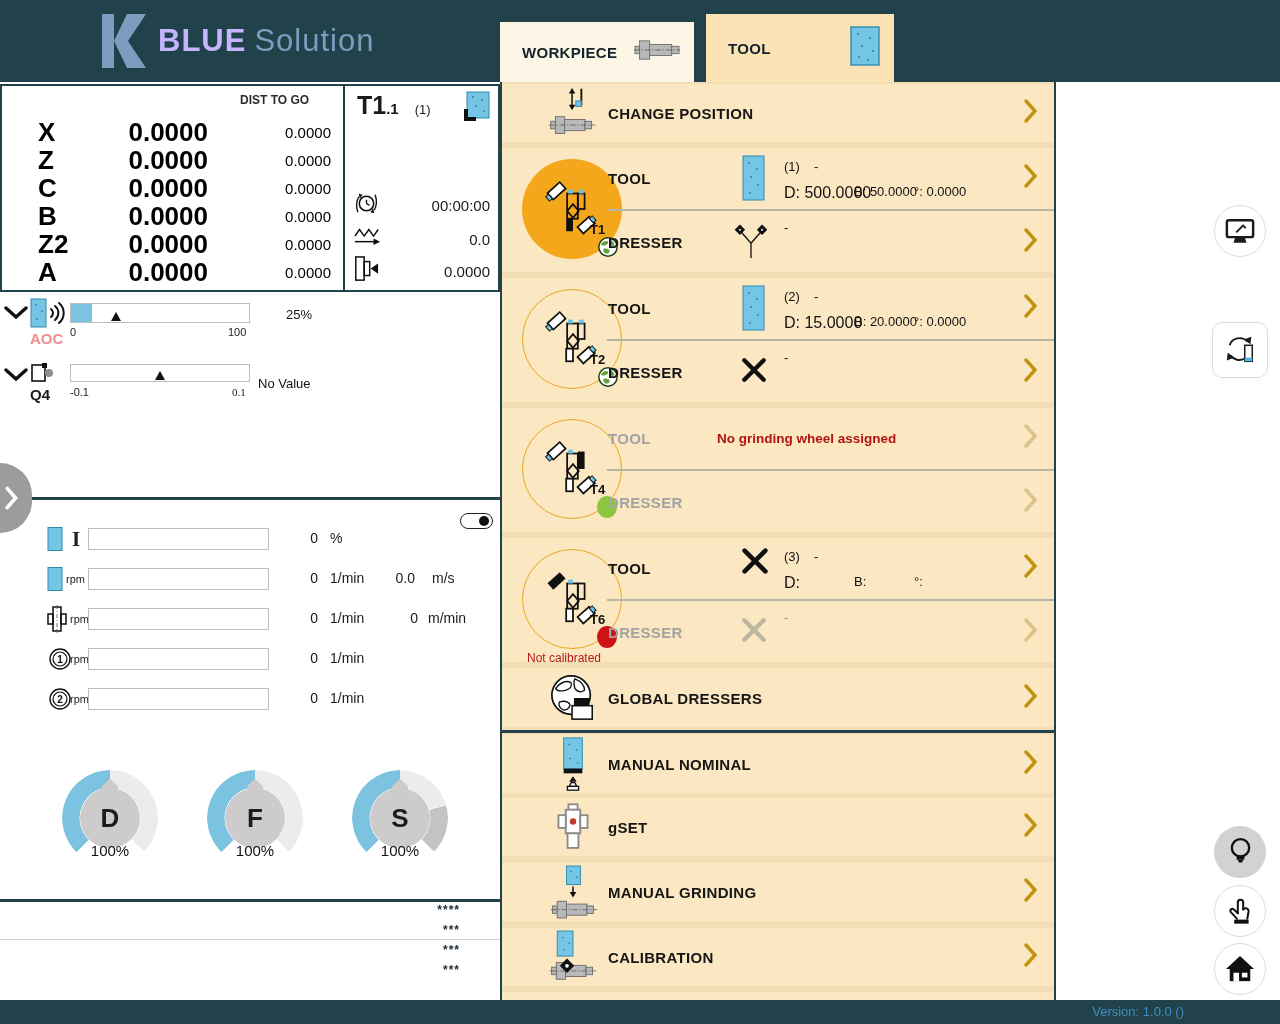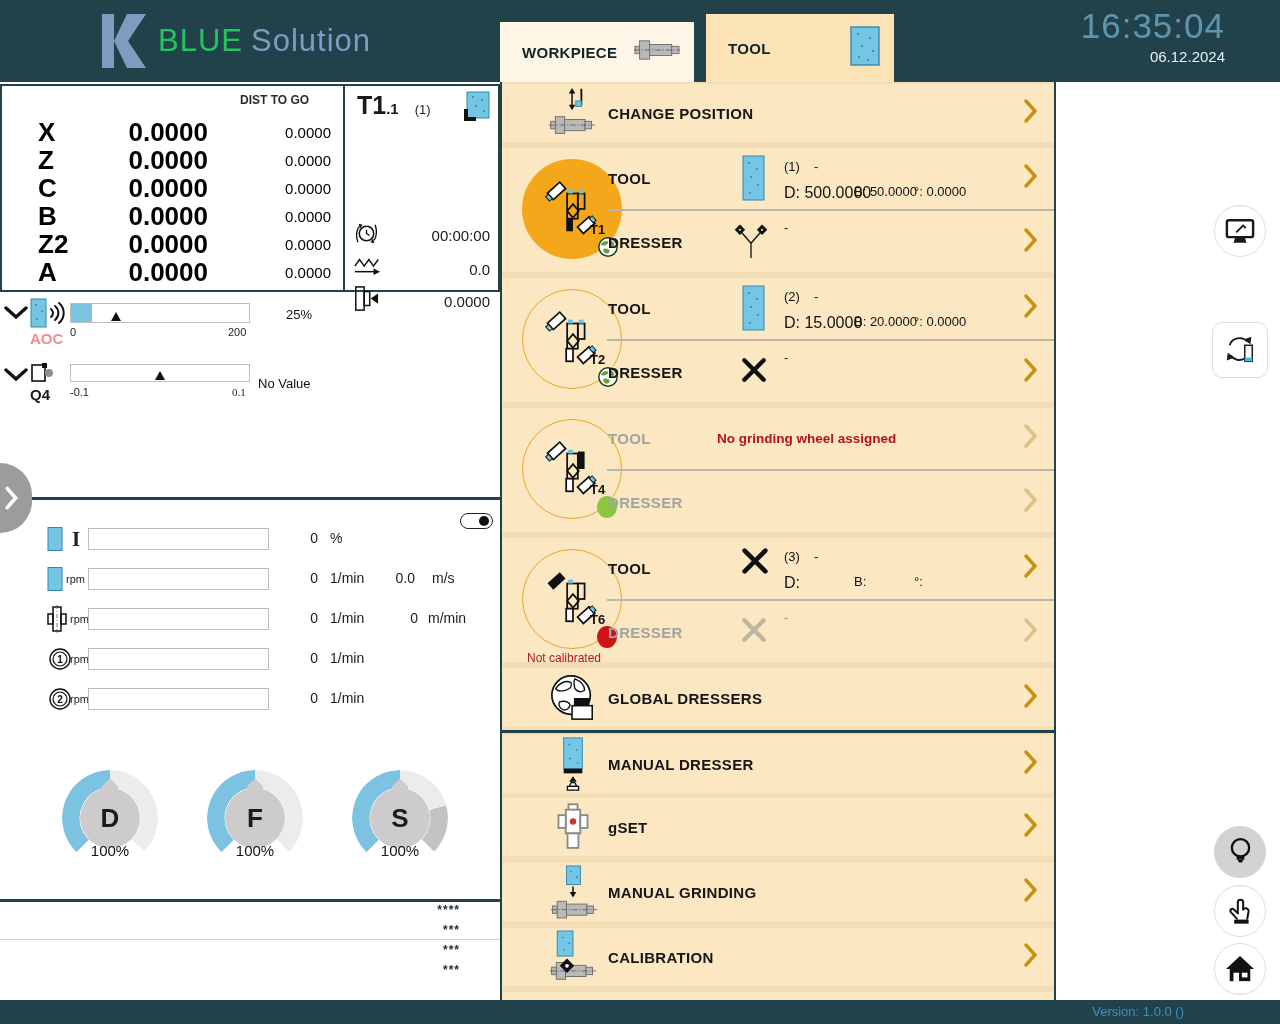--- a/index.html
+++ b/index.html
@@ -5,21 +5,21 @@
   * { margin:0; padding:0; box-sizing:border-box; }
   html,body { background:#666; }
   .screen {
     position:relative; width:1280px; height:1024px; overflow:hidden;
     background:#ffffff; font-family:"Liberation Sans", sans-serif; color:#1a1a1a;
   }
   
   .header { position:absolute; left:0; top:0; width:1280px; height:82px; background:#21414b; }
   .logo { position:absolute; left:102px; top:14px; display:flex; align-items:center; gap:12px; }
   .logo-word { font-size:31px; letter-spacing:1px; }
-  .logo-blue { color:#22c55e; font-weight:normal; }
+  .logo-blue { color:#c4b5fd; font-weight:bold; }
   .logo-sol  { color:#7d9cc0; font-weight:300; margin-left:8px; }
   .tab { position:absolute; display:flex; align-items:center; cursor:default; }
   .tab-workpiece { left:500px; top:22px; width:194px; height:60px; background:#fdf6e6; }
   .tab-tool      { left:706px; top:14px; width:188px; height:68px; background:#fbe3b6; }
   .tab-label { font-size:15px; font-weight:bold; color:#13222a; margin-left:22px; letter-spacing:.3px; }
   .tab-icon { position:absolute; right:14px; top:50%; transform:translateY(-50%); }
   .clock { position:absolute; right:55px; top:6px; text-align:right; }
   .clock-time { font-size:35px; color:#5e96b0; letter-spacing:1px; }
   .clock-date { font-size:15px; color:#e9edef; margin-top:2px; }
 
@@ -41,21 +41,21 @@
   .axis-letter { position:absolute; left:36px; font-size:26px; font-weight:bold; line-height:28px; color:#000; }
   .axis-val { position:absolute; right:137px; font-size:26px; font-weight:bold; line-height:28px; color:#000; }
   .axis-dist { position:absolute; right:12px; font-size:15px; line-height:30px; color:#000; }
 
   .t1-panel { position:absolute; left:345px; top:0; width:153px; height:100%; }
   .t1-head { position:absolute; left:10px; top:5px; display:flex; align-items:baseline; }
   .t1-name { font-size:25px; font-weight:bold; }
   .t1-suffix { font-size:15px; font-weight:bold; }
   .t1-index { font-size:13px; margin-left:16px; }
   .t1-wheel { position:absolute; right:10px; top:5px; }
-  .t1-stat { position:absolute; left:6px; right:10px; height:30px; display:flex; align-items:center; justify-content:space-between;margin-top:30px; }
+  .t1-stat { position:absolute; left:6px; right:10px; height:30px; display:flex; align-items:center; justify-content:space-between; }
   .t1-stat .val { font-size:15px; }
 
   .slider-row { position:absolute; left:0; width:500px; }
   .chev-down { position:absolute; left:4px; top:8px; }
   .slider-icon { position:absolute; left:30px; top:0px; }
   .slider-sub { position:absolute; left:30px; font-size:15px; font-weight:bold; }
   .aoc-label { color:#ef8d8d; }
   .track { position:absolute; left:70px; width:180px; background:#fff; border:1px solid #bdbdbd; }
   .track-fill { position:absolute; left:0; top:0; bottom:0; background:#7cc3e1; }
   .tri { position:absolute; bottom:1px; width:0; height:0; border-left:5px solid transparent; border-right:5px solid transparent; border-bottom:9px solid #111; transform:translateX(-50%); }
@@ -173,24 +173,20 @@
               <circle cx="20" cy="12" r="1"></circle>
               <circle cx="12" cy="20" r="1"></circle>
               <circle cx="23" cy="25" r="1"></circle>
               <circle cx="9" cy="31" r="1"></circle>
               <circle cx="18" cy="34" r="1"></circle>
             </g>
         </svg>
       </span>
     </div>
 
-    <div class="clock">
-      <div class="clock-time">16:35:04</div>
-      <div class="clock-date">06.12.2024</div>
-    </div>
   </div>
 
   <div class="left-panel">
 
     <div class="axis-box">
       <div class="axis-left">
         <div class="axis-rows">
           <div class="axis-row" style="top:0">
               <span class="axis-letter">X</span>
               <span class="axis-val" style="right:135px">0.0000</span>
@@ -315,21 +311,21 @@
             <path d="M29 5 a13 13 0 0 1 0 20"></path>
           </g>
         </svg>
       </span>
       <span class="slider-sub aoc-label" style="top:32px">AOC</span>
       <div class="track" style="top:5px; height:20px;">
         <span class="track-fill" style="width:12%"></span>
         <span class="tri" style="left:25%"></span>
       </div>
       <span class="scale" style="left:70px; top:28px;">0</span>
-      <span class="scale" style="left:228px; top:28px;">200</span>
+      <span class="scale" style="left:228px; top:28px;">100</span>
       <span class="slider-value" style="left:286px; top:9px;">25%</span>
     </div>
 
     <div class="slider-row" style="top:278px; height:50px;">
       <span class="chev-down">
         <svg width="24" height="14" viewBox="0 0 24 14">
             <polyline points="2,2 12,11 22,2" fill="none" stroke="#101010" stroke-width="3.4" stroke-linecap="round"></polyline>
           </svg>
       </span>
       <span class="slider-icon" style="top:2px">
@@ -766,21 +762,21 @@
               <circle cx="24" cy="15" r=".9"></circle>
               <circle cx="17" cy="24" r=".9"></circle>
               <circle cx="25" cy="29" r=".9"></circle>
             </g>
           <rect x="10" y="35" width="20" height="5" fill="#101010"></rect>
           <path d="M20 43 l-4 6 h8 z" fill="#101010"></path>
           <path d="M18 50 h4 l2 4 h-8 z" fill="#fff" stroke="#101010" stroke-width="1.4"></path>
           <rect x="14" y="54" width="12" height="4" fill="#fff" stroke="#101010" stroke-width="1.4"></rect>
         </svg>
       </span>
-      <span class="mrow-label">MANUAL DRESSER</span>
+      <span class="mrow-label">MANUAL NOMINAL</span>
       <span class="chev-right">
         <svg width="14" height="24" viewBox="0 0 14 24">
             <polyline points="2,2 11,12 2,22" fill="none" stroke="#c3920e" stroke-width="3.4" stroke-linecap="round"></polyline>
           </svg>
       </span>
     </div>
 
     <div class="mrow" style="top:781px; height:58px;">
       <span class="mrow-icon">
         <svg width="52" height="54" viewBox="0 0 56 58">

